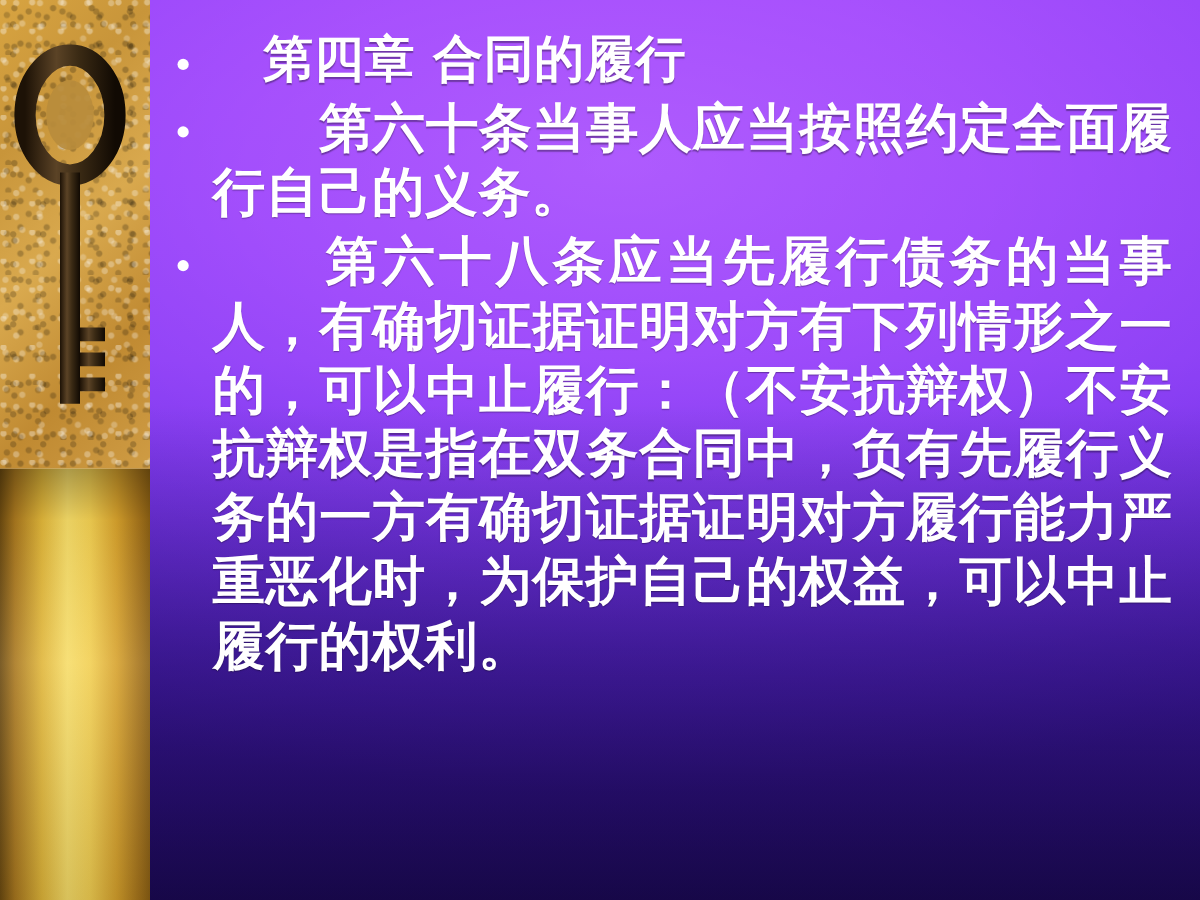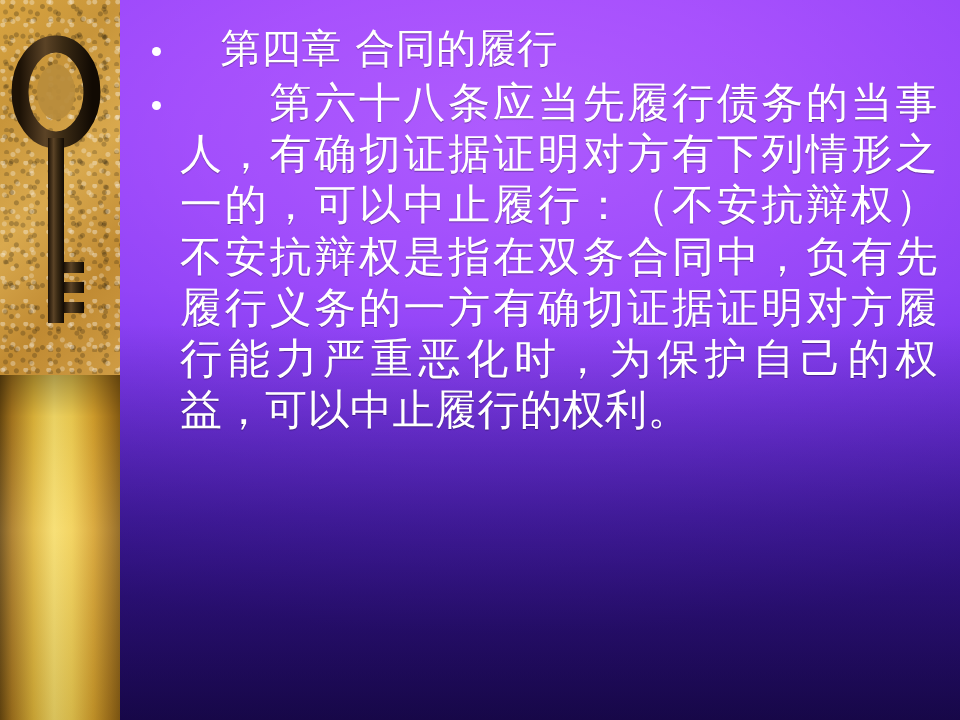--- a/index.html
+++ b/index.html
@@ -96,23 +96,24 @@
     left: 0; top: 0; right: 0; bottom: 0;
     background: linear-gradient(to bottom,
       rgba(0,0,0,0) 0%, rgba(0,0,0,0) 45%,
       rgba(10,2,50,0.45) 78%, rgba(6,1,34,0.72) 100%);
     pointer-events: none;
   }
 
   #bullets {
     position: relative;
     z-index: 2;
-    padding: 24px 22px 0 18px;
+    padding: 24px 22px 0 8px;
     margin: 0;
     list-style: none;
+    font-weight: bold;
   }
   .bullet {
     position: relative;
     color: #ffffff;
     font-family: "DejaVu Serif", serif;
     font-size: 42px;
     line-height: 1.22;
     letter-spacing: 0.5px;
     padding-left: 42px;
     margin-bottom: 4px;
@@ -164,18 +165,22 @@
   </div>
 
   <div id="content">
     <ul id="bullets">
       <li class="bullet b1">
         <span class="dot"></span>
         <span class="txt">　第四章  合同的履行</span>
       </li>
       <li class="bullet">
         <span class="dot"></span>
+        <span class="txt">　　第六十条当事人应当按照约定全面履行自己的义务。</span>
+      </li>
+      <li class="bullet">
+        <span class="dot"></span>
         <span class="txt">　　第六十八条应当先履行债务的当事人，有确切证据证明对方有下列情形之一的，可以中止履行：（不安抗辩权）不安抗辩权是指在双务合同中，负有先履行义务的一方有确切证据证明对方履行能力严重恶化时，为保护自己的权益，可以中止履行的权利。</span>
       </li>
     </ul>
   </div>
 
 </div>
 
 </body></html>

